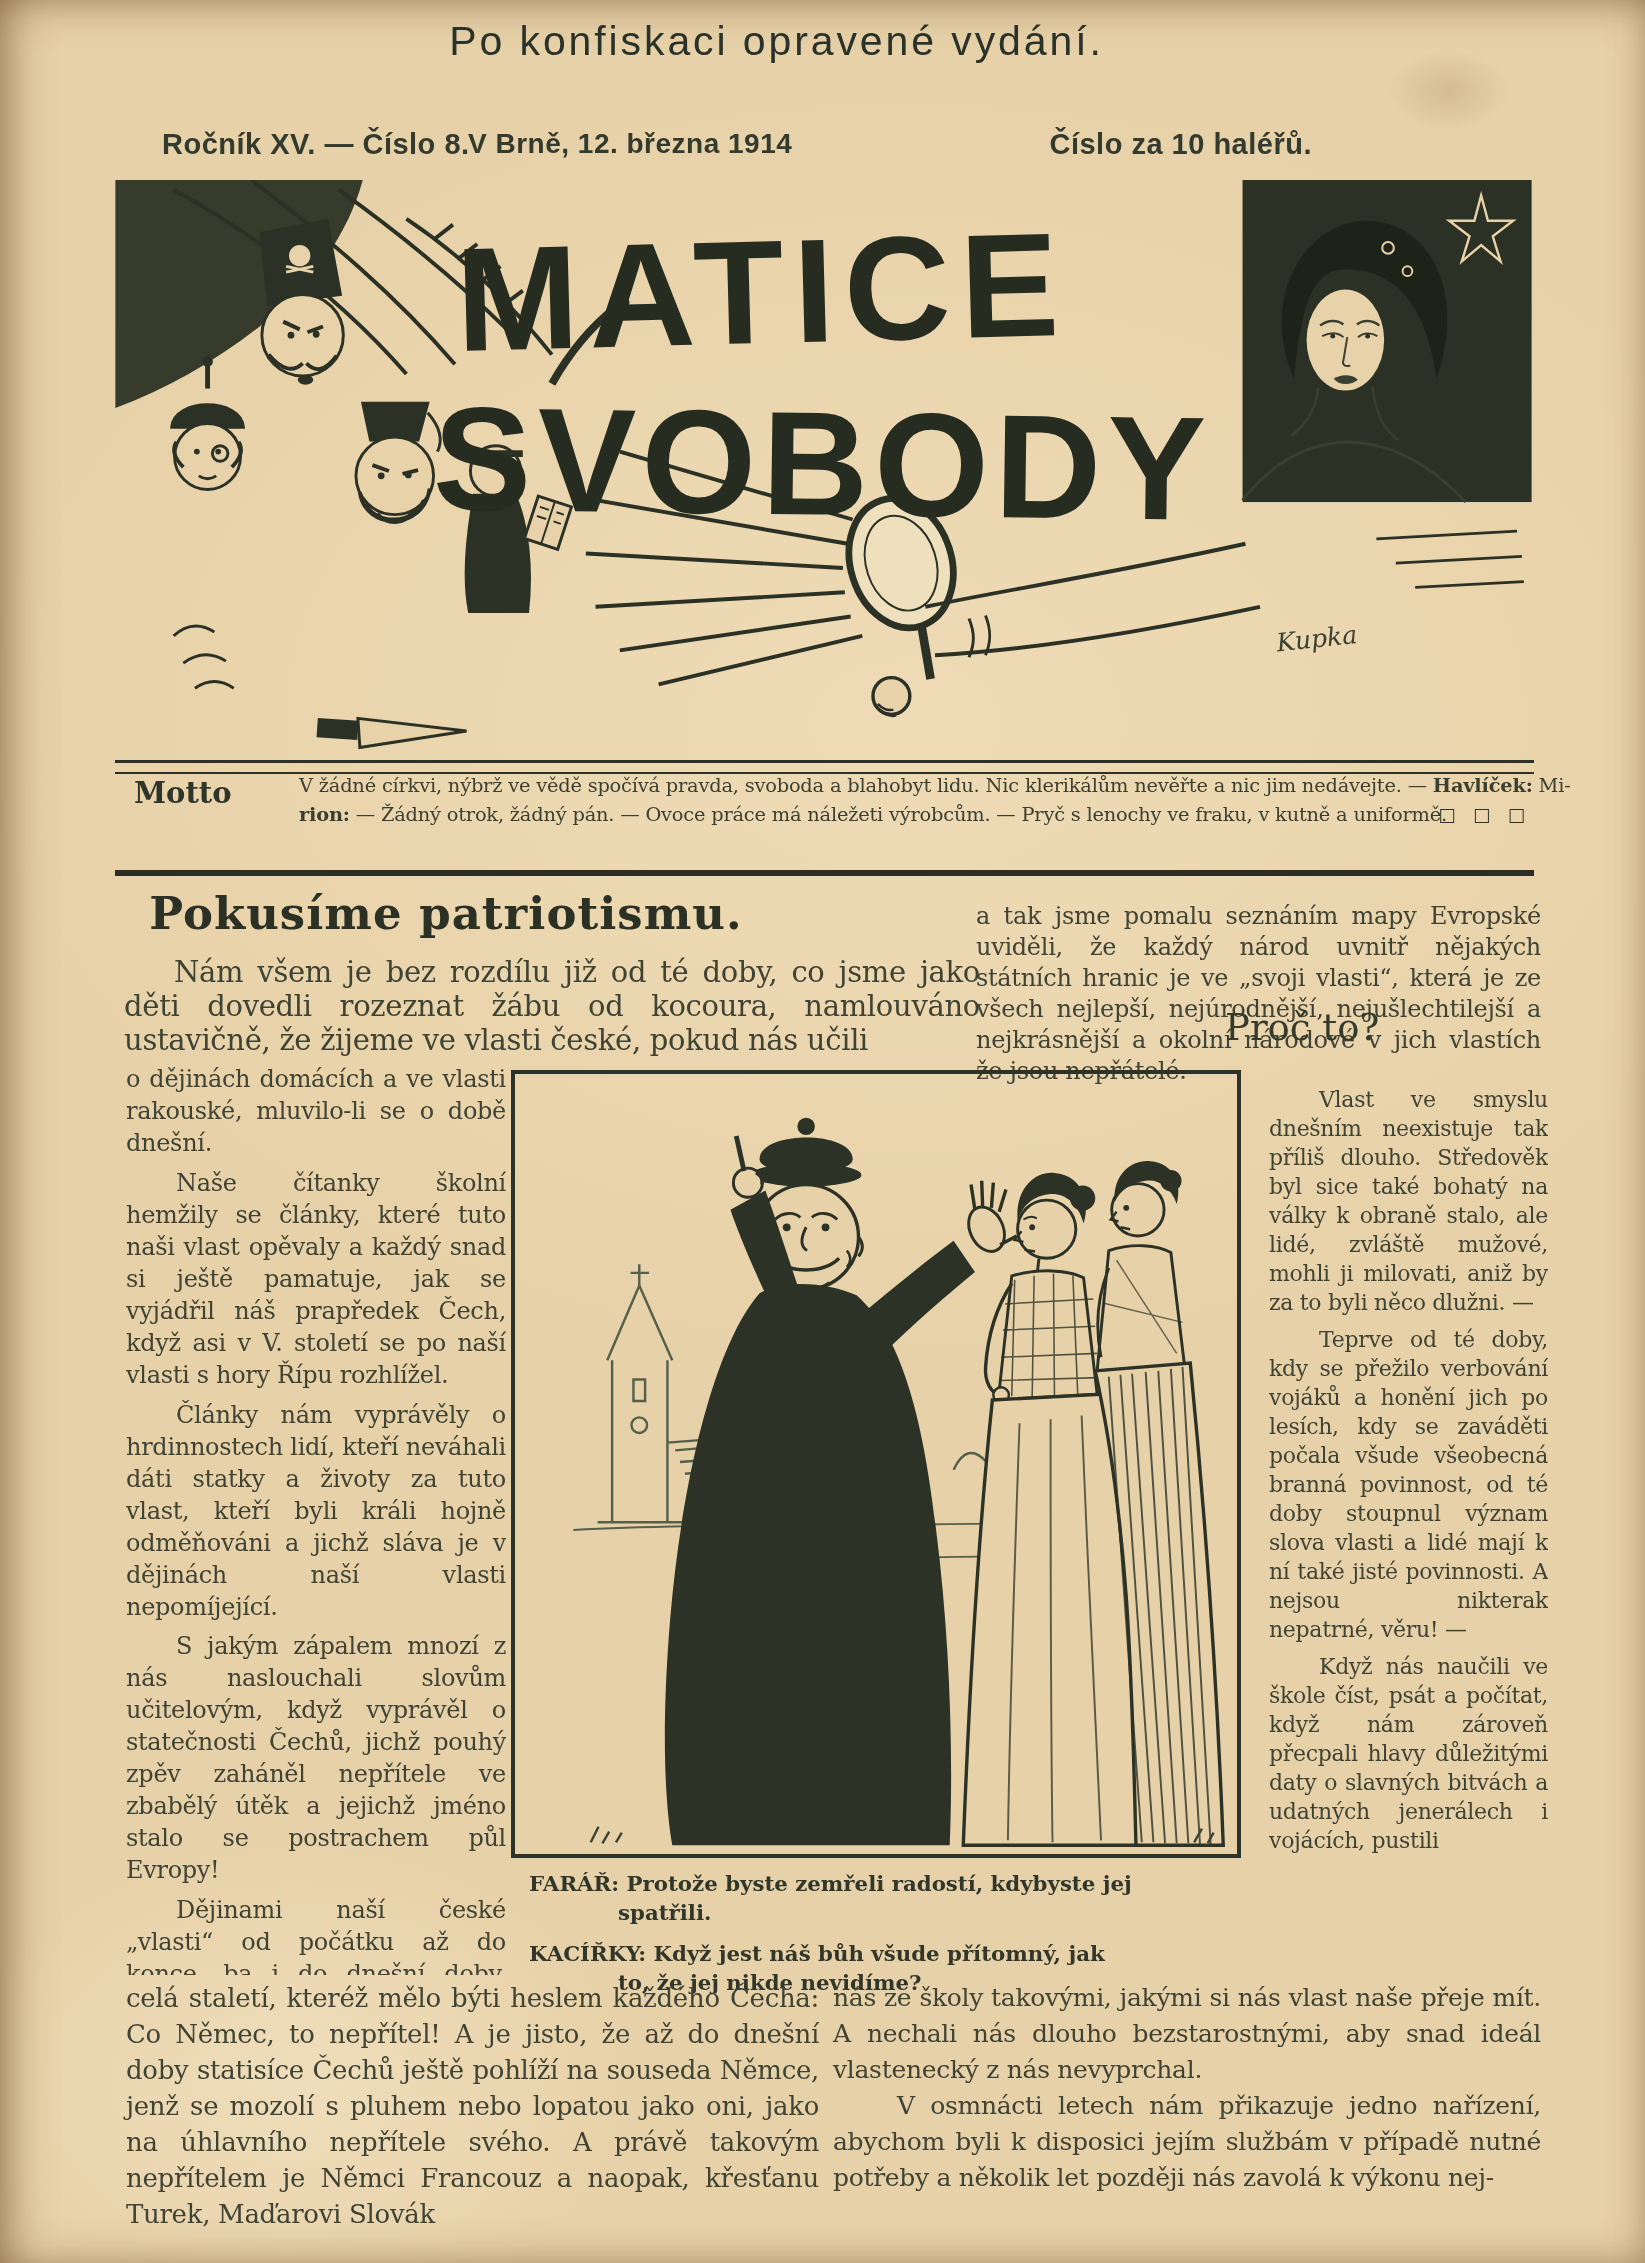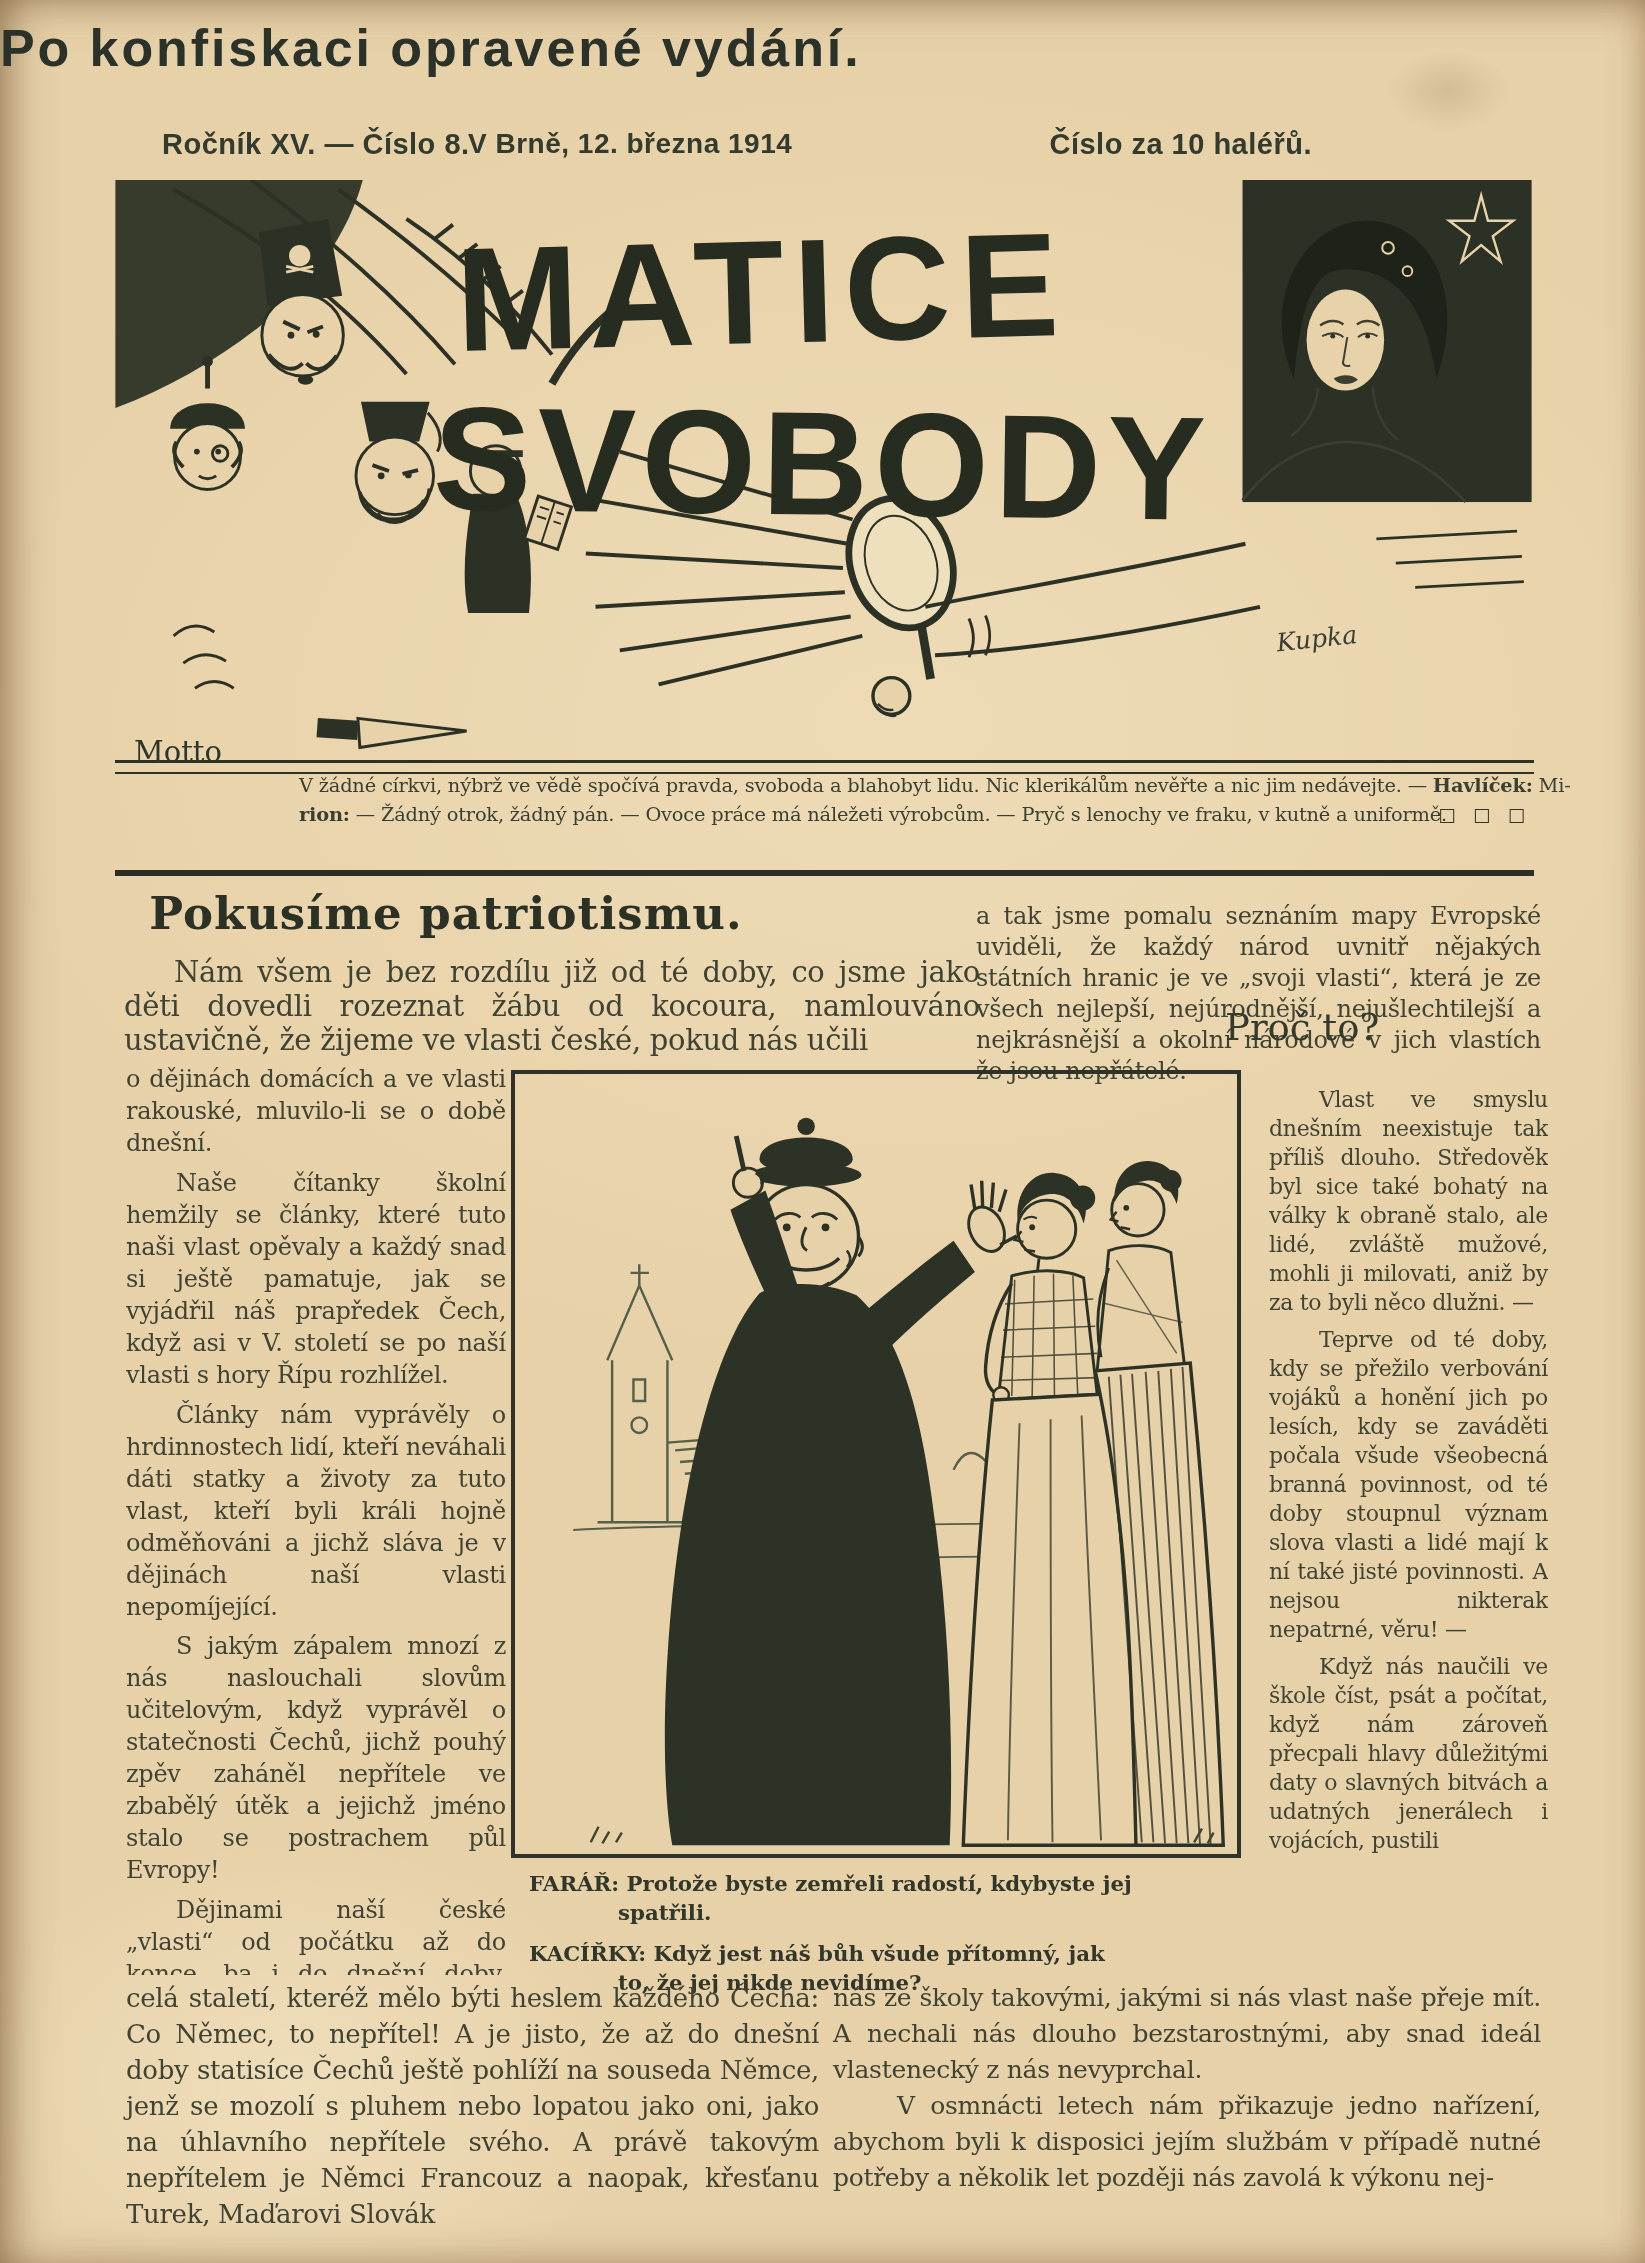--- a/index.html
+++ b/index.html
@@ -13,31 +13,31 @@
     box-shadow:
       inset 27px 0 44px -17.5px rgba(95,65,30,.50),
       inset -19.4px 0 37px -17.5px rgba(120,90,50,.35),
       inset 0 25px 43px -21.3px rgba(120,90,50,.40),
       inset 0 -23px 43px -21.3px rgba(140,110,70,.32);
     font-family:"DejaVu Serif","Liberation Serif",serif;
     color:#3f4334;
   }
   .abs{position:absolute;}
   .sans{font-family:"Liberation Sans","DejaVu Sans",sans-serif;}
-  .banner{top:17.5px;left:0;width:1553px;text-align:left;font-weight:700;font-size:52px;
+  .banner{top:17.5px;left:0;width:1553px;text-align:center;font-weight:400;font-size:41px;
     letter-spacing:2.9px;color:#2a322a;}
   .dl{top:128px;font-weight:bold;font-size:29px;color:#333b2f;letter-spacing:0.5px;}
   .dl-left{left:126px;margin-left:36px;}
   .dl-center{left:468px;font-size:28px;}
   .dl-right{left:1009px;width:303px;text-align:right;}
   .masthead{top:180px;left:115px;width:1417px;height:582px;}
   .rule-double{top:760px;left:115px;width:1419px;height:8.7px;
     border-top:3.9px solid #2e3126;border-bottom:2.9px solid #2e3126;}
   .rule-heavy{top:870px;left:115px;width:1419px;height:5.8px;background:#2b2e24;}
-  .motto-label{top:735px;left:134px;font-size:29px;font-weight:normal;color:#2f352a;}
+  .motto-label{top:776px;left:134px;font-size:29px;font-weight:bold;color:#2f352a;}
   .motto{top:771px;left:299px;width:1232px;font-size:19.4px;line-height:29px;color:#3a4031;
     letter-spacing:-0.2px;}
   .motto .line{white-space:nowrap;}
   .motto .b{font-weight:bold;}
   .sq{float:right;font-size:18.4px;letter-spacing:5.8px;color:#2f352a;}
   .art-title{top:887px;left:126px;width:640px;text-align:center;font-size:45px;
     font-weight:bold;color:#2c3126;letter-spacing:1px;}
   .body-txt{text-align:justify;letter-spacing:-0.3px;hyphens:auto;-webkit-hyphens:auto;}
   .body-txt p{margin:0 0 7.8px 0;text-indent:50px;}
   .body-txt p.noind{text-indent:0;}

